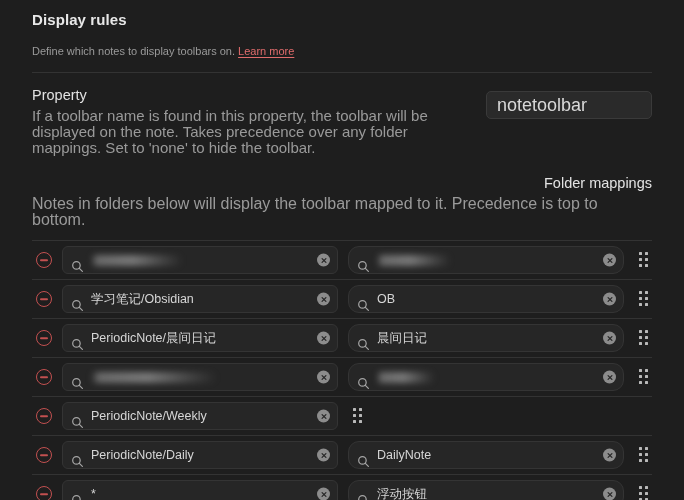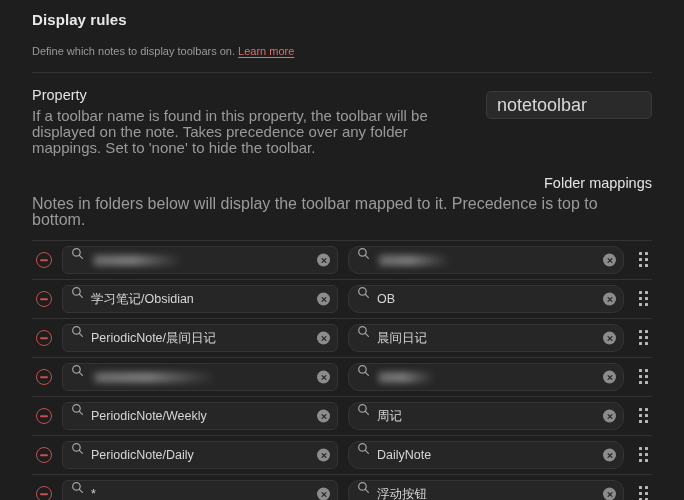--- a/index.html
+++ b/index.html
@@ -147,21 +147,21 @@
   }
 
   
   .field {
     position: relative;
     height: 28px;
     background: #262626;
     border: 1px solid #343434;
     border-radius: 6px;
     display: flex;
-    align-items: flex-start;
+    align-items: flex-end;
     padding: 0 26px 0 8px;
     overflow: hidden;
   }
   .field.folder { width: 276px; margin-right: 10px; }
   .field.toolbar { width: 276px; margin-right: 10px; border-radius: 11px; }
 
   .search-icon {
     flex: 0 0 auto;
     width: 13px;
     height: 13px;
@@ -458,35 +458,20 @@
             </svg>
           </span>
           <span class="field-text">PeriodicNote/Weekly</span>
           <span class="clear-btn">
             <svg viewBox="0 0 10 10" width="8" height="8" stroke="#262626" stroke-width="1.5" stroke-linecap="round">
               <line x1="2.6" y1="2.6" x2="7.4" y2="7.4"></line>
               <line x1="7.4" y1="2.6" x2="2.6" y2="7.4"></line>
             </svg>
           </span>
         </div>
-        <div class="field toolbar">
-          <span class="search-icon">
-            <svg viewBox="0 0 16 16" width="13" height="13" fill="none" stroke="#c9c9c9" stroke-width="1.5" stroke-linecap="round">
-              <circle cx="6.7" cy="6.7" r="4.6"></circle>
-              <line x1="10.3" y1="10.3" x2="14" y2="14"></line>
-            </svg>
-          </span>
-          <span class="field-text">周记</span>
-          <span class="clear-btn">
-            <svg viewBox="0 0 10 10" width="8" height="8" stroke="#262626" stroke-width="1.5" stroke-linecap="round">
-              <line x1="2.6" y1="2.6" x2="7.4" y2="7.4"></line>
-              <line x1="7.4" y1="2.6" x2="2.6" y2="7.4"></line>
-            </svg>
-          </span>
-        </div>
         <span class="drag-handle">
           <span></span>
           <span></span>
           <span></span>
           <span></span>
           <span></span>
           <span></span>
         </span>
       </div>
       <div class="mapping-row">

